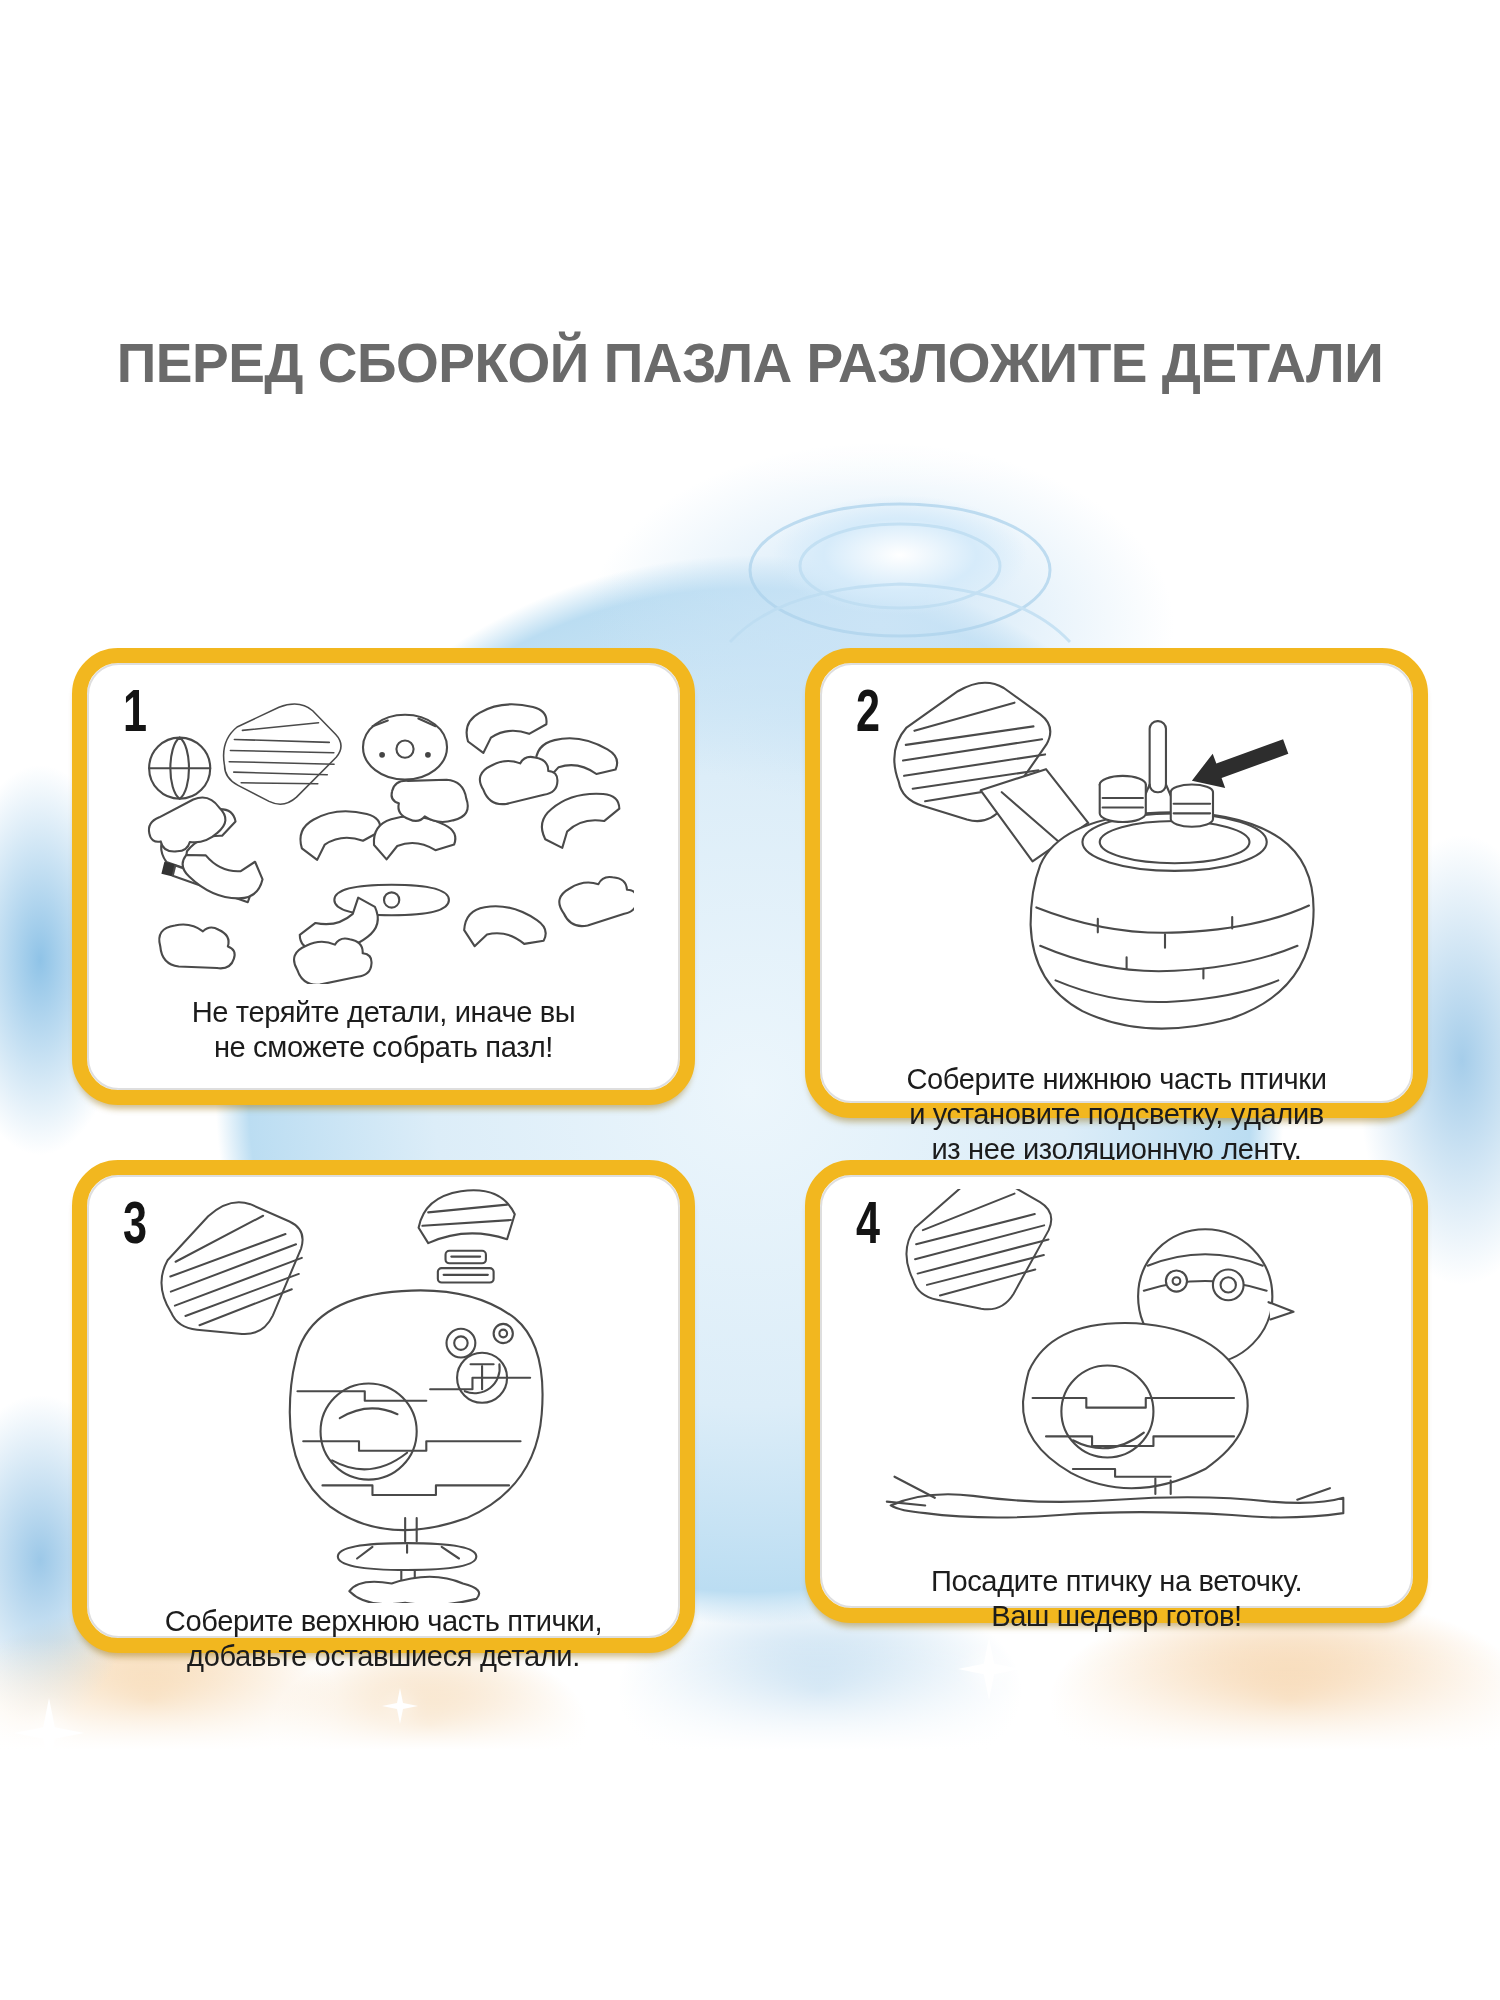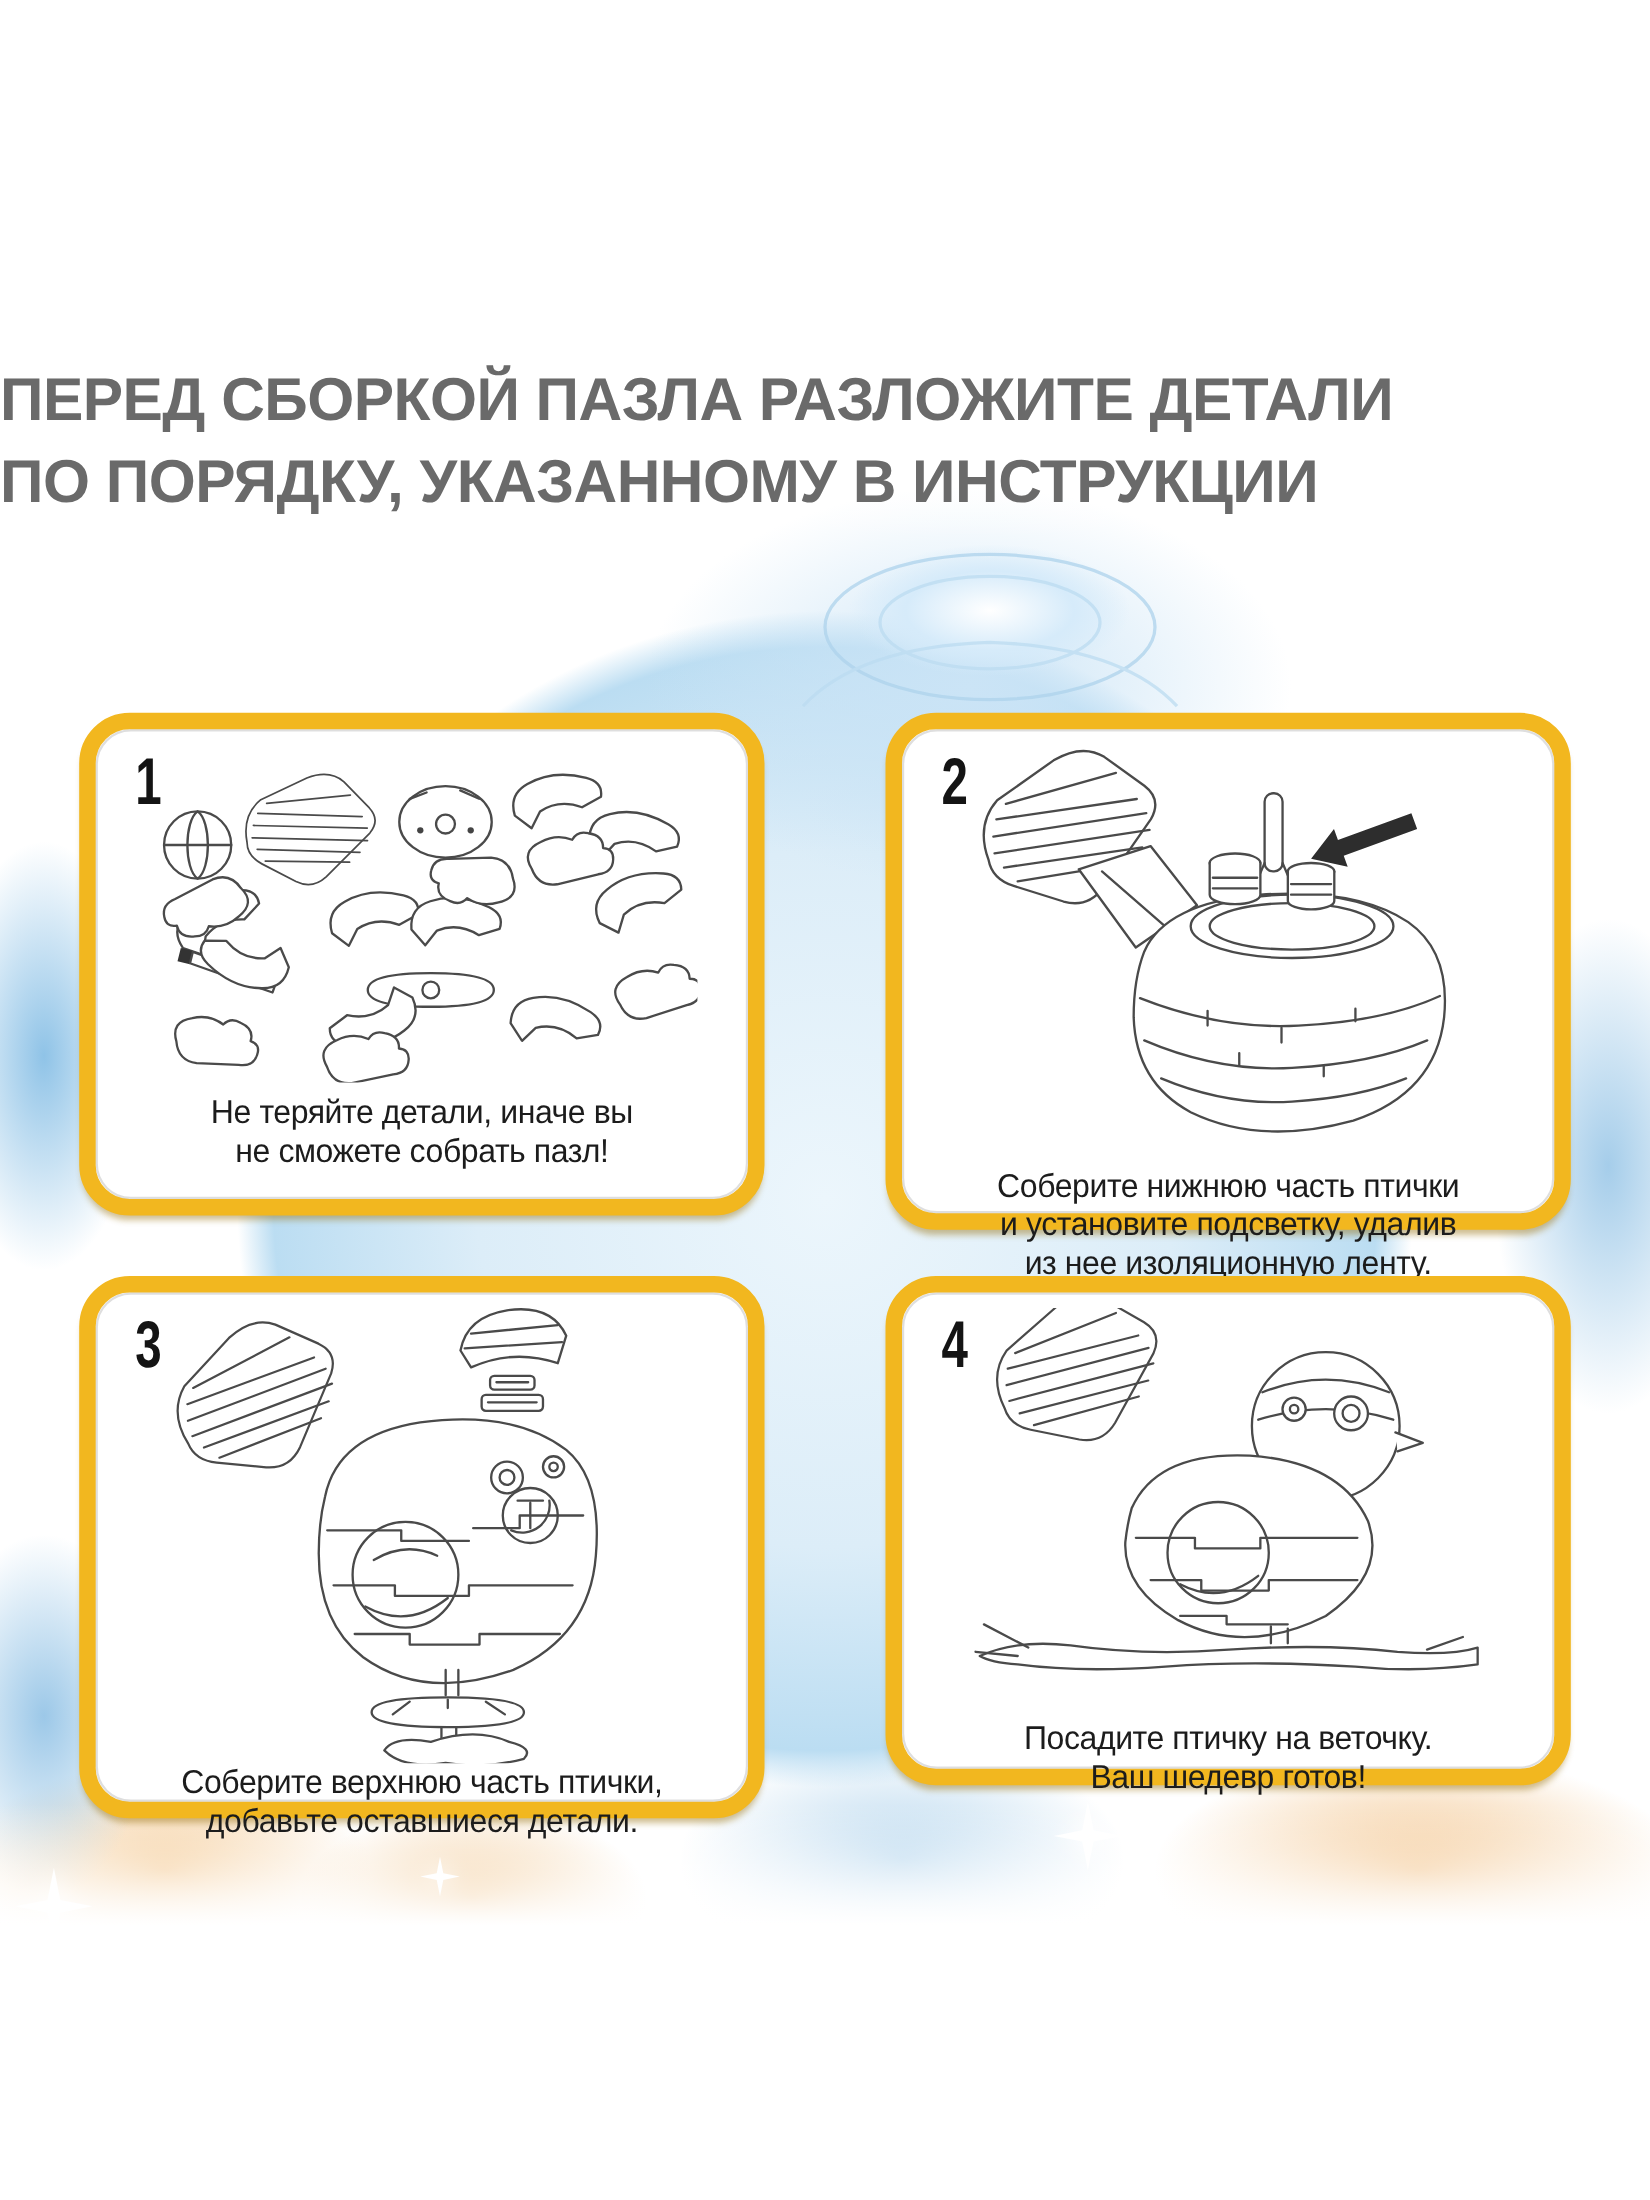--- a/index.html
+++ b/index.html
@@ -22,21 +22,21 @@
       radial-gradient(ellipse 320px 140px at 1290px 1700px, #f2c084 0%, rgba(242,192,132,0) 75%);}
   .fade-top{position:absolute;left:0;right:0;top:380px;height:110px;
     background:linear-gradient(#ffffff,rgba(255,255,255,0));}
   .fade-bottom{position:absolute;left:0;right:0;top:1640px;height:125px;
     background:linear-gradient(rgba(255,255,255,0),#ffffff 88%);}
   .white-bottom{position:absolute;left:0;right:0;top:1760px;bottom:0;background:#ffffff;}
   .dome-lines{position:absolute;left:720px;top:492px;opacity:.75;}
   .sparkle{position:absolute;filter:drop-shadow(0 0 10px rgba(255,255,255,.95));}
 
   
-  .title{position:absolute;left:0;right:0;top:326px;
+  .title{position:absolute;left:0;right:0;top:326px;text-align:center;
     font-weight:bold;font-size:55px;line-height:74px;color:#6a6a6a;letter-spacing:-.5px;}
   .title span{display:block;}
 
   
   .card{position:absolute;background:#ffffff;border:15px solid #f2b71f;border-radius:46px;
     box-sizing:border-box;display:flex;flex-direction:column;
     box-shadow:0 7px 6px -3px rgba(150,110,10,.45);}
   .card::before{content:"";position:absolute;inset:0;border:2px solid rgba(0,0,0,.13);
     border-radius:32px;pointer-events:none;}
   .card-1{left:72px;top:648px;width:623px;height:457px;}
@@ -81,21 +81,20 @@
     </svg>
   <svg class="sparkle" style="left:382px;top:1688px" width="36" height="36" viewBox="0 0 60 60">
       <use href="#star4"></use>
     </svg>
   <div class="fade-top"></div>
   <div class="fade-bottom"></div>
   <div class="white-bottom"></div>
 
   <div class="title">
     <span>ПЕРЕД СБОРКОЙ ПАЗЛА РАЗЛОЖИТЕ ДЕТАЛИ</span>
-    <span>ПО ПОРЯДКУ, УКАЗАННОМУ В ИНСТРУКЦИИ</span>
   </div>
 
   <section class="card card-1">
     <span class="num">1</span>
     <div class="illus">
       <svg viewBox="0 0 520 310" width="500" height="296">
         <circle cx="46" cy="84" r="32" fill="#fff"></circle>
         <path d="M14,84 h64 M46,52 c-13,9 -13,55 0,64 M46,52 c13,9 13,55 0,64"></path>
         <g transform="translate(96,10) rotate(6)">
             <use href="#fan" transform="scale(0.74)"></use>

